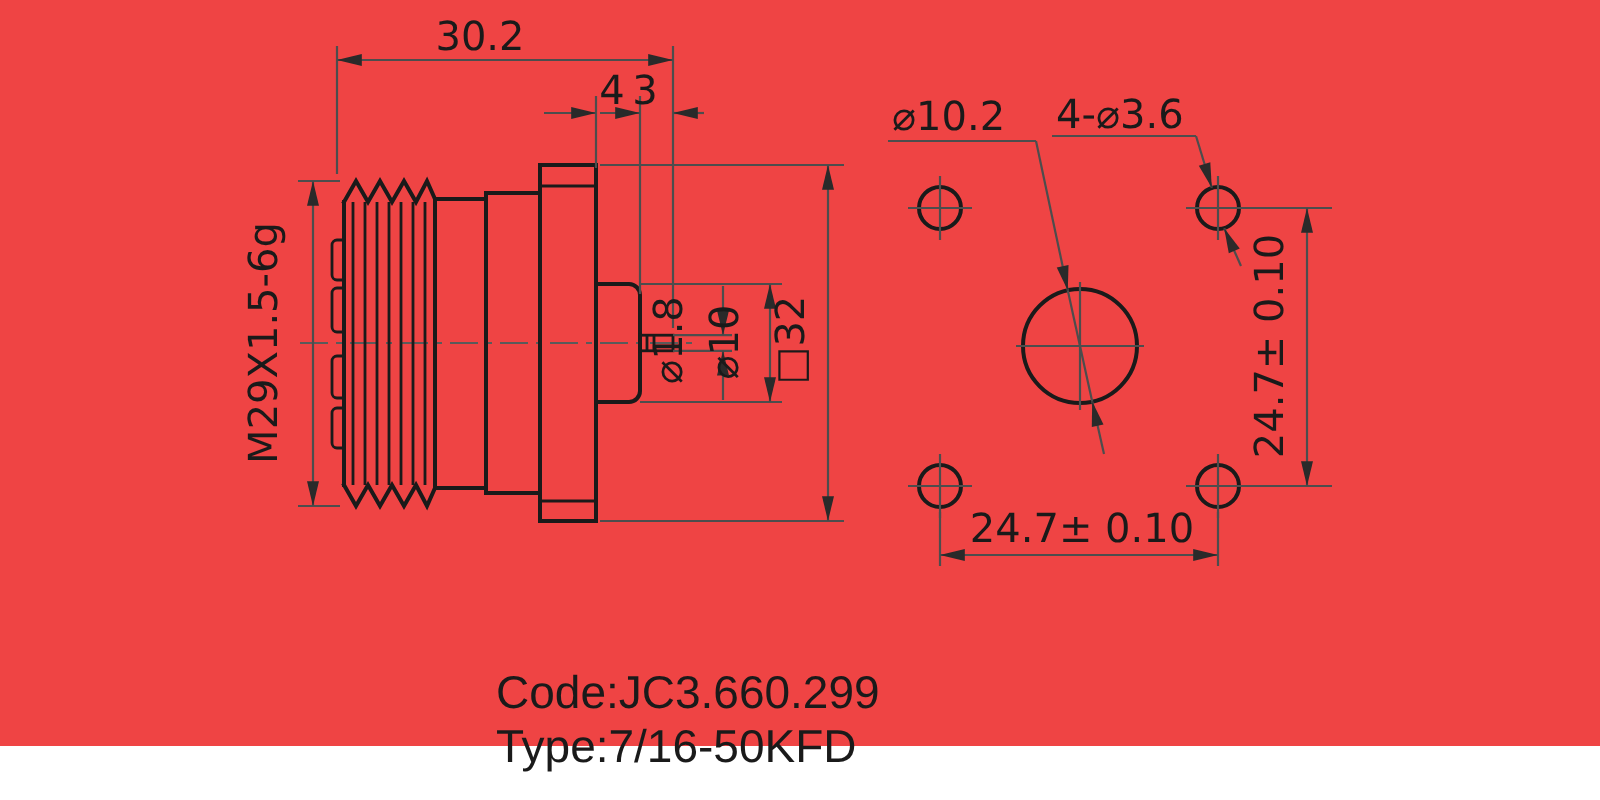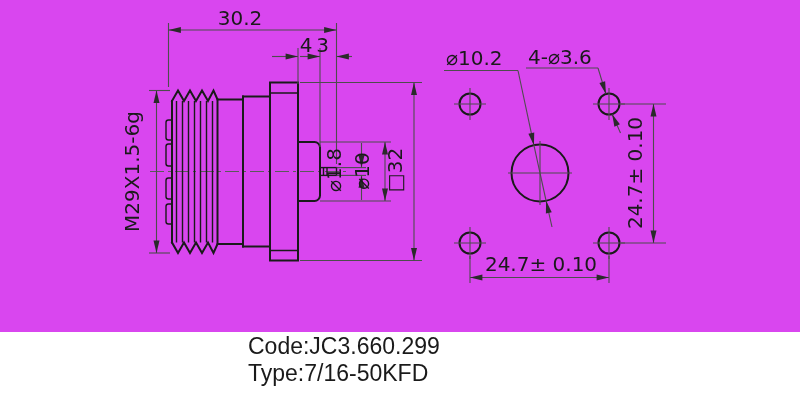--- a/index.html
+++ b/index.html
@@ -6,22 +6,22 @@
     margin: 0;
     padding: 0;
     background: #ffffff;
     width: 800px;
     height: 400px;
     overflow: hidden;
   }
   #stage {
     position: relative;
     width: 800px;
-    height: 332px;
-    background: #d946ef;
+    height: 373px;
+    background: #ef4444;
   }
   svg { display: block; }
   .outline {
     stroke: #1a1a1a;
     stroke-width: 2;
     fill: none;
     stroke-linejoin: miter;
     stroke-linecap: square;
   }
   .outline-thin {

